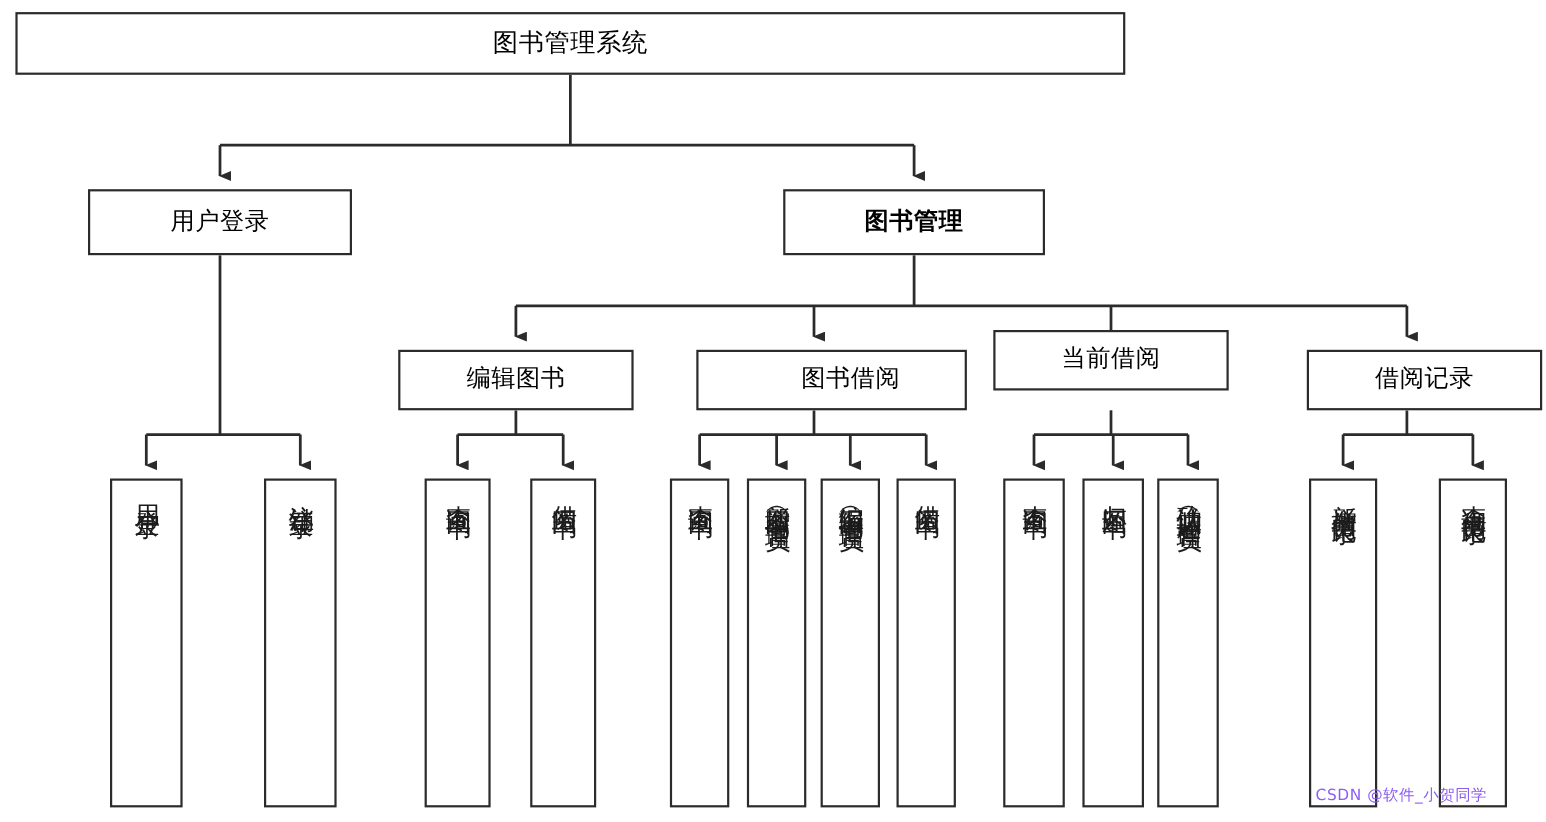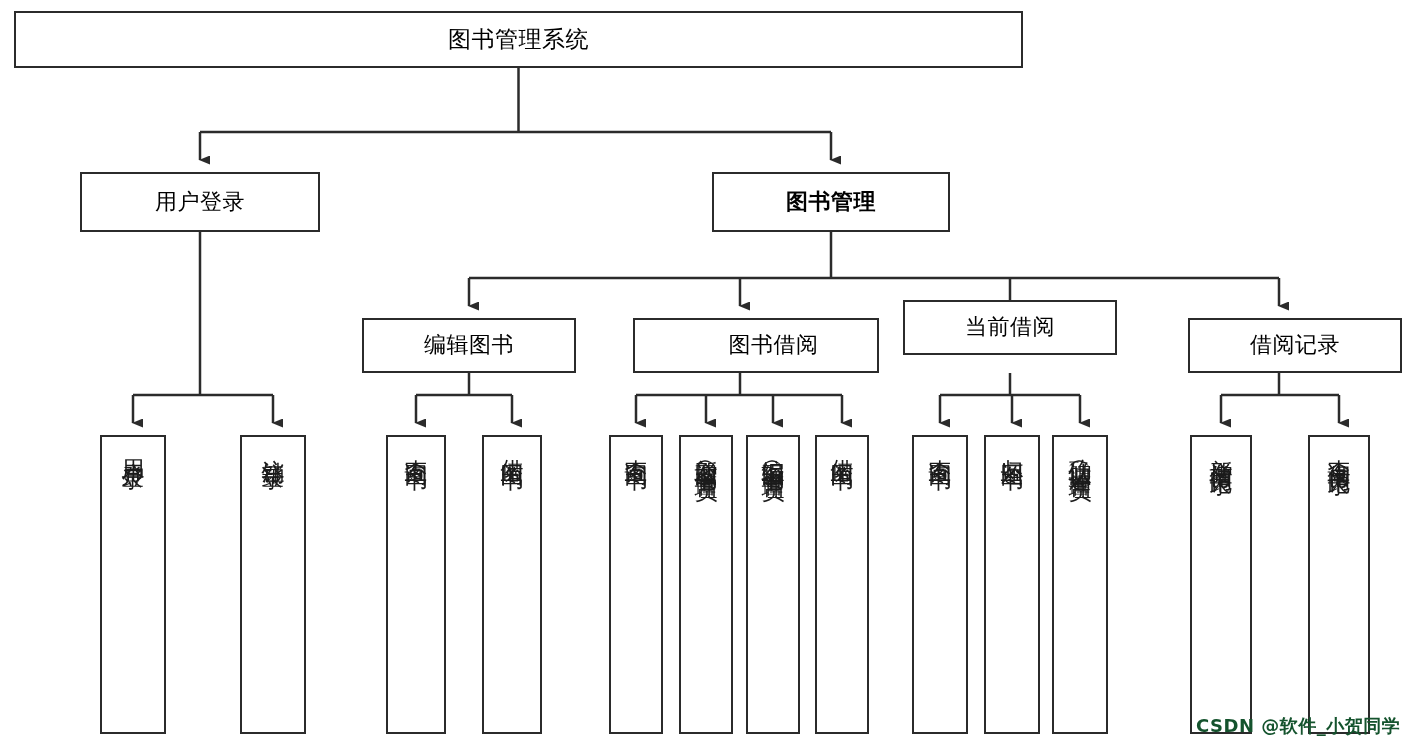--- a/index.html
+++ b/index.html
@@ -61,27 +61,26 @@
     text-orientation: upright;
     font-size: 23px;
     line-height: 1.0;
     letter-spacing: 3px;
     color: #1b1b1b;
     white-space: nowrap;
     display: block;
   }
   .watermark {
     position: absolute;
-    color: #14532d;
-    font-size: 18px;
+    color: #8b5cf6;
+    font-size: 14px;
     z-index: 5;
     white-space: nowrap;
     letter-spacing: 0.5px;
     pointer-events: none;
-    font-weight: bold;
   }
 </style>
 </head>
 <body>
 
 <div id="canvas">
 
   <svg id="edges" viewBox="0 0 1405 747">
     <defs>
       <marker id="arrowhead" markerWidth="9" markerHeight="11" refX="4.5" refY="10" orient="auto" markerUnits="userSpaceOnUse">

